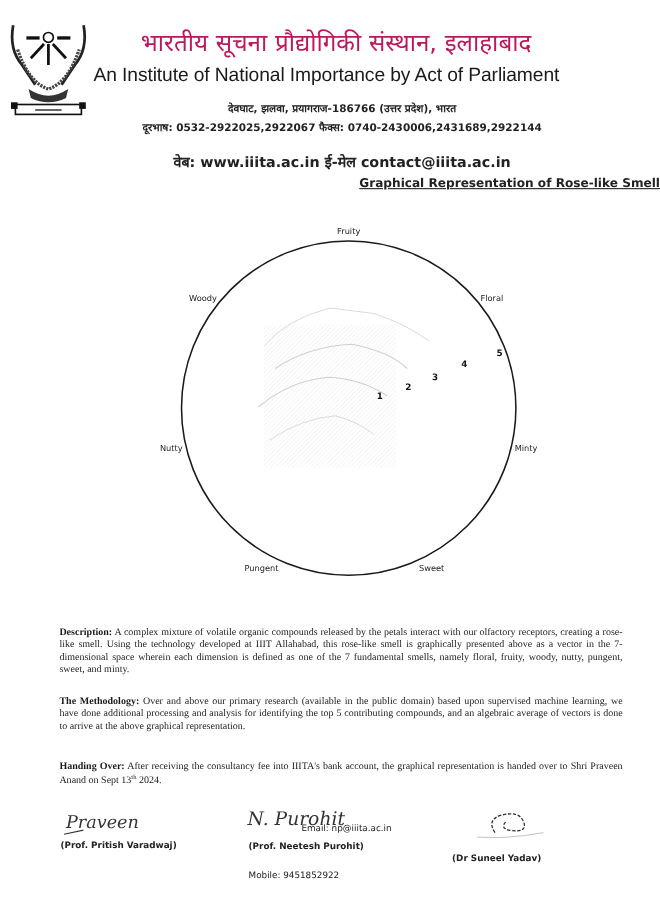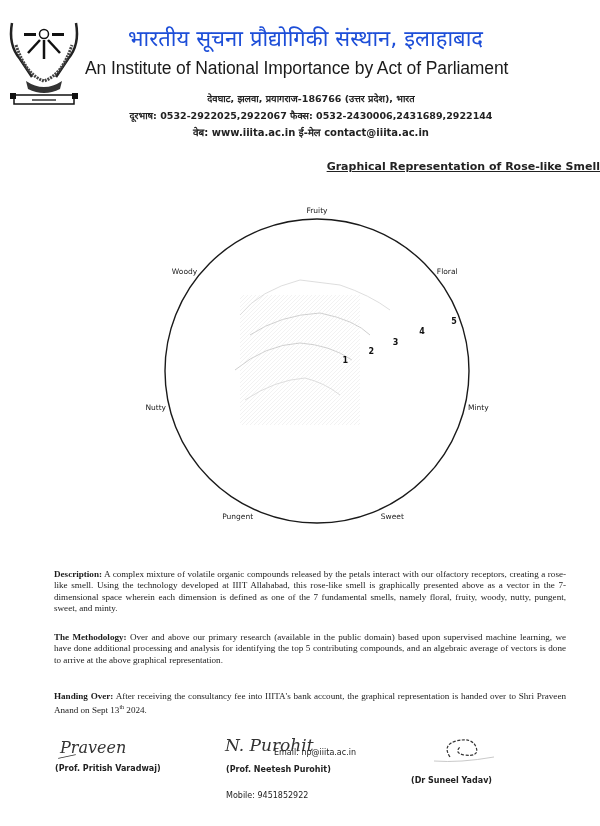--- a/index.html
+++ b/index.html
@@ -1,23 +1,23 @@
 <!DOCTYPE html>
 <html><head>
 <meta charset="utf-8">
 <style>
   html, body { margin:0; padding:0; background:#ffffff; }
   body { width:600px; height:826px; position:relative; overflow:hidden; color:#111; }
   .abs { position:absolute; }
-  .hindi-title { left:128px; top:22px; font-family:"DejaVu Sans", sans-serif; font-size:22px; color:#1d4ed8; white-space:nowrap; }
+  .hindi-title { left:128px; top:22px; font-family:"DejaVu Sans", sans-serif; font-size:22px; color:#be185d; white-space:nowrap; }
   .eng-title { left:85px; top:58px; font-family:"Liberation Sans", sans-serif; font-size:17.5px; color:#1a1a1a; white-space:nowrap; letter-spacing:-0.1px; }
   .addr { left:0; width:600px; text-align:center; font-family:"DejaVu Sans", sans-serif; font-size:9.5px; font-weight:bold; color:#222; white-space:nowrap; }
   .addr1 { top:92px; padding-left:22px; box-sizing:border-box; }
   .addr2 { top:109px; padding-left:22px; box-sizing:border-box; }
-  .addr3 { top:125px; font-size:10px; padding-left:22px; box-sizing:border-box; }
+  .addr3 { top:138px; font-size:13px; padding-left:22px; box-sizing:border-box; }
   .logo { left:6px; top:15px; width:76px; height:95px; }
   .doc-title { left:0; width:600px; top:160px; text-align:right; font-family:"DejaVu Sans", sans-serif; font-size:11px; font-weight:bold; text-decoration:underline; color:#222; padding-left:12px; box-sizing:border-box; }
   .chart { left:0; top:195px; width:600px; height:345px; }
   .axis-label { font-family:"DejaVu Sans", sans-serif; font-size:7.5px; fill:#222; }
   .pt-label { font-family:"DejaVu Sans", sans-serif; font-size:8px; fill:#111; font-weight:bold; }
   .para { left:54px; width:512px; font-family:"Liberation Serif", serif; font-size:9.1px; line-height:11.3px; text-align:justify; color:#1b1b1b; }
   .para b { font-weight:bold; }
   .p1 { top:569px; }
   .p2 { top:632px; }
   .p3 { top:691px; }
@@ -46,21 +46,21 @@
   <line x1="26" y1="85" x2="50" y2="85" stroke="#333" stroke-width="1.5"></line>
 </svg>
 
 <div class="abs hindi-title">भारतीय सूचना प्रौद्योगिकी संस्थान, इलाहाबाद</div>
 <div class="abs eng-title">An Institute of National Importance  by Act of Parliament</div>
 <div class="abs addr addr1">देवघाट, झलवा, प्रयागराज-186766 (उत्तर प्रदेश), भारत</div>
 <div class="abs addr addr2">
   <span>दूरभाष</span>:
   <span>0532-2922025,2922067</span>
   <span>फैक्स</span>:
-  <span>0532-2430006,2431689,2922144</span>
+  <span>0740-2430006,2431689,2922144</span>
 </div>
 <div class="abs addr addr3">
   <span>वेब:</span>
   <span>www.iiita.ac.in</span>
   <span>ई-मेल</span>
   <span>contact@iiita.ac.in</span>
 </div>
 
 <div class="abs doc-title">Graphical Representation of Rose-like Smell</div>
 

